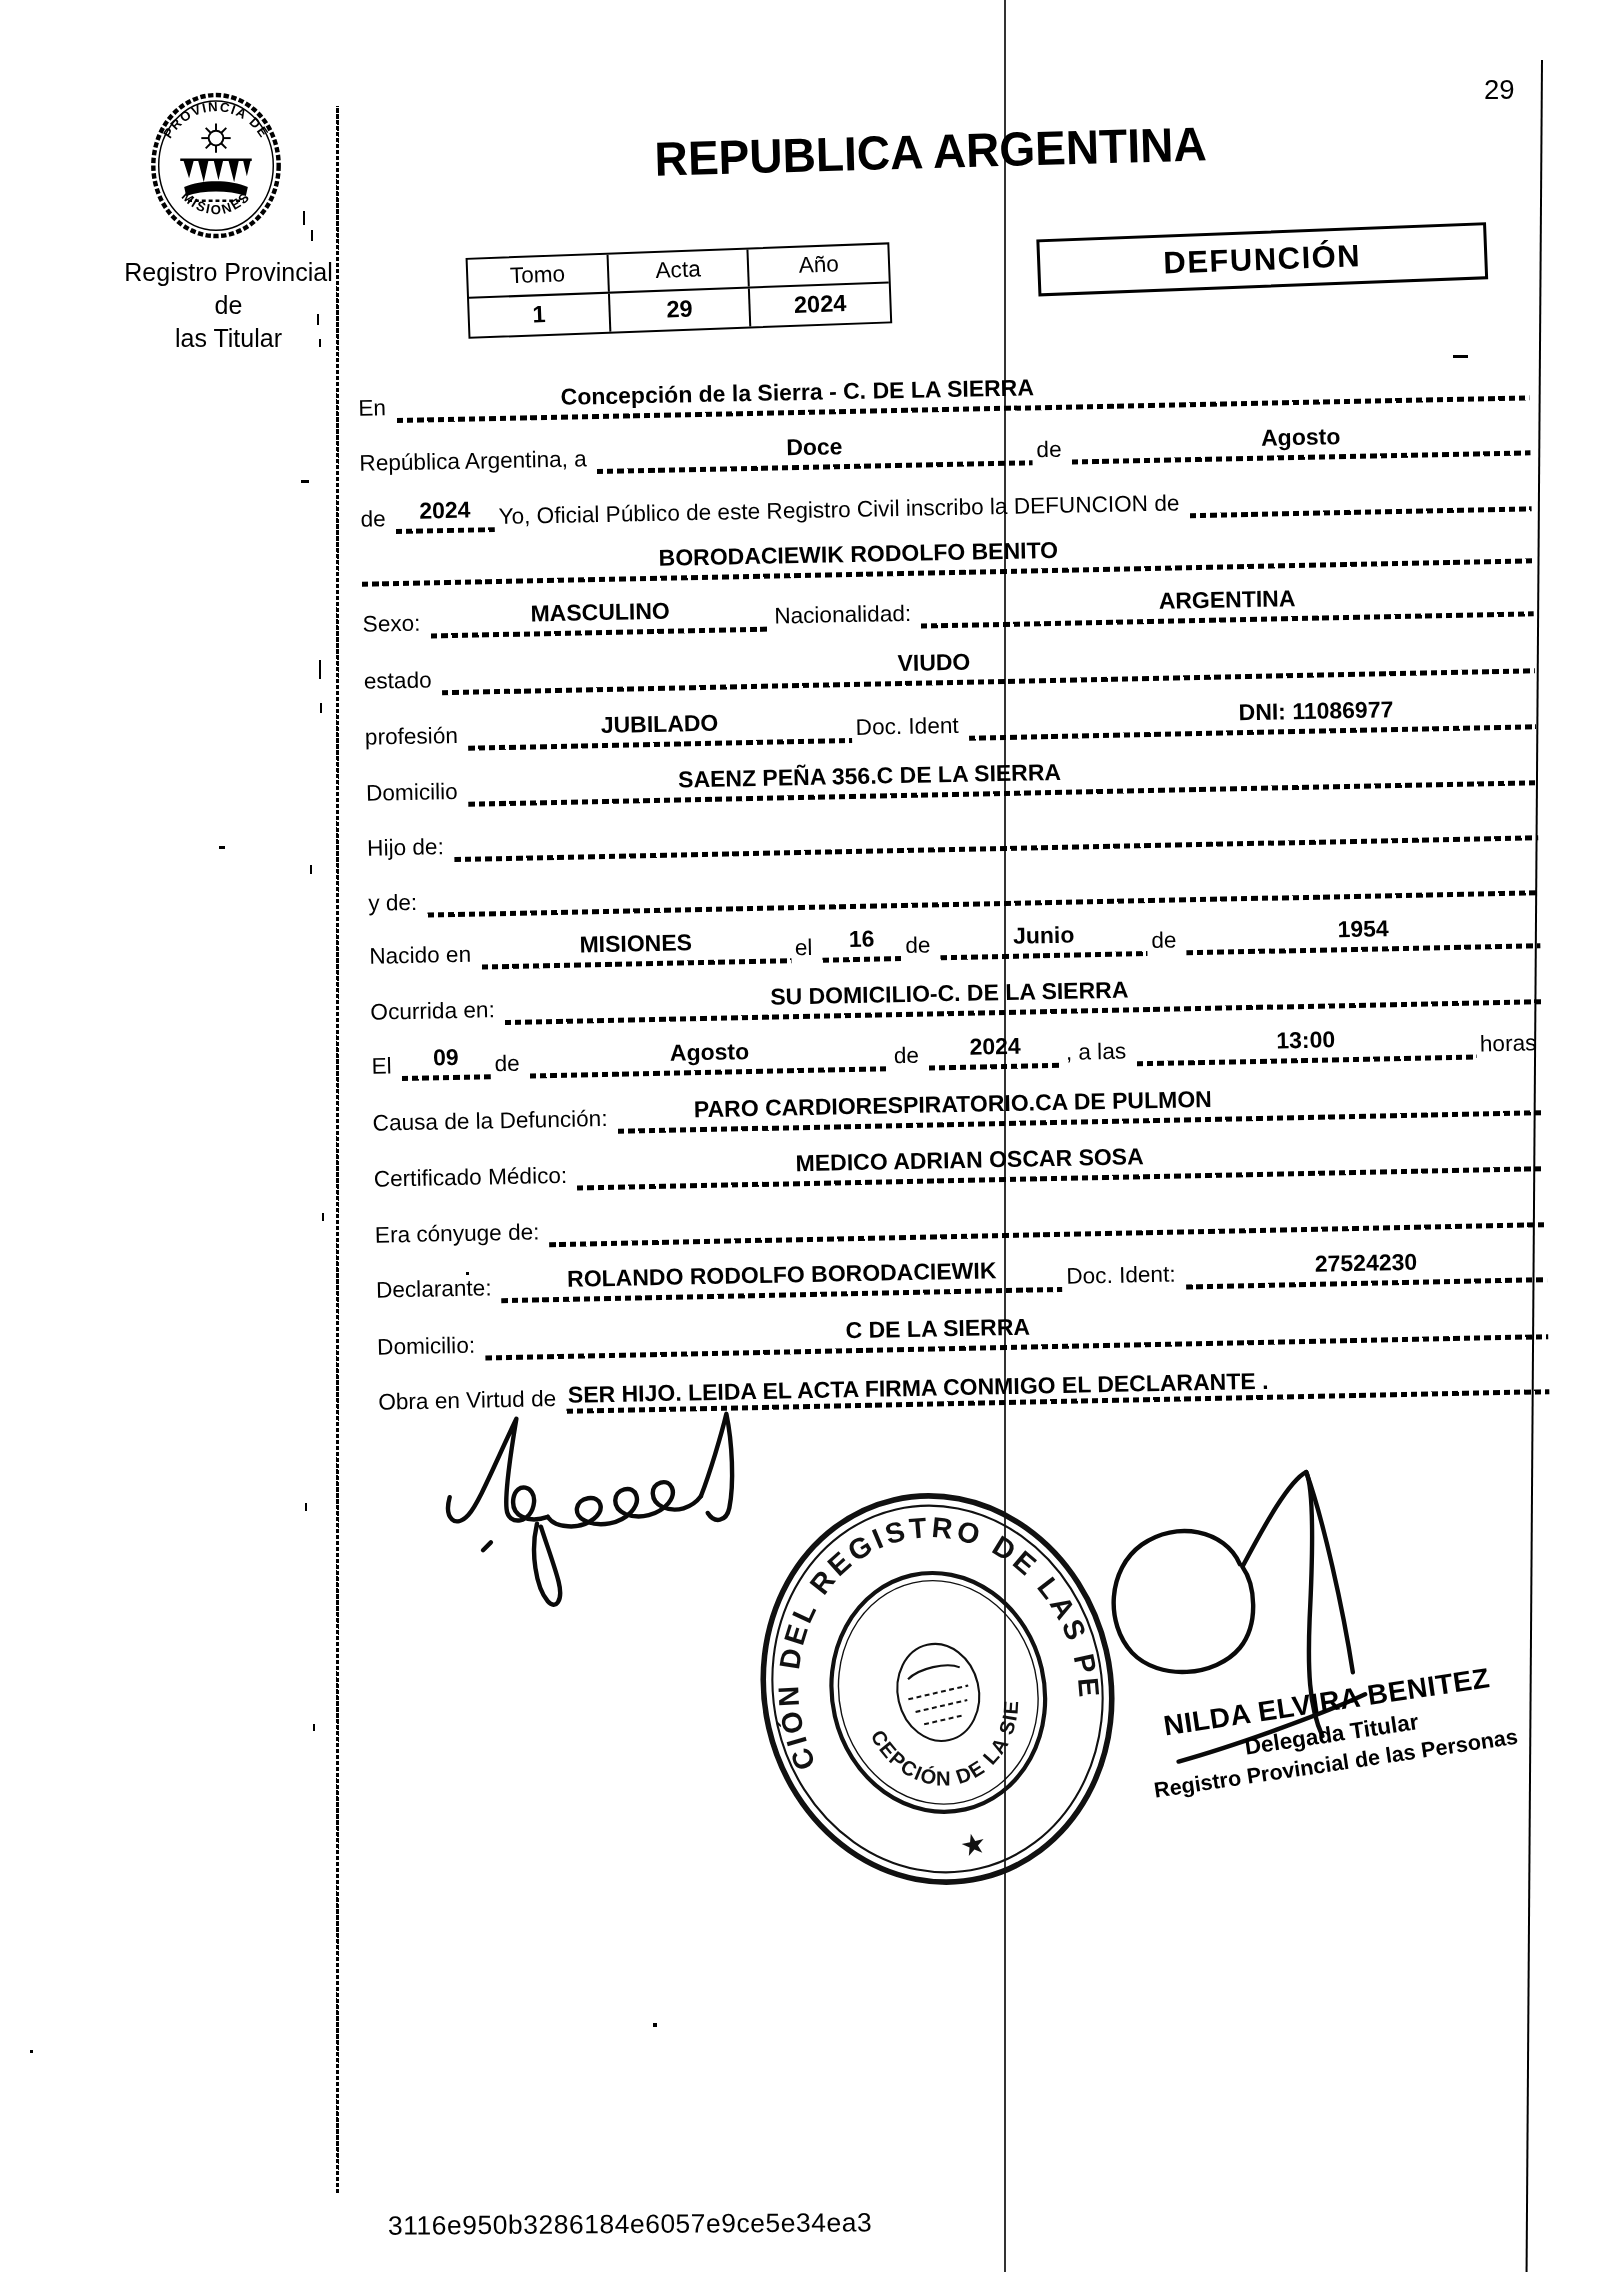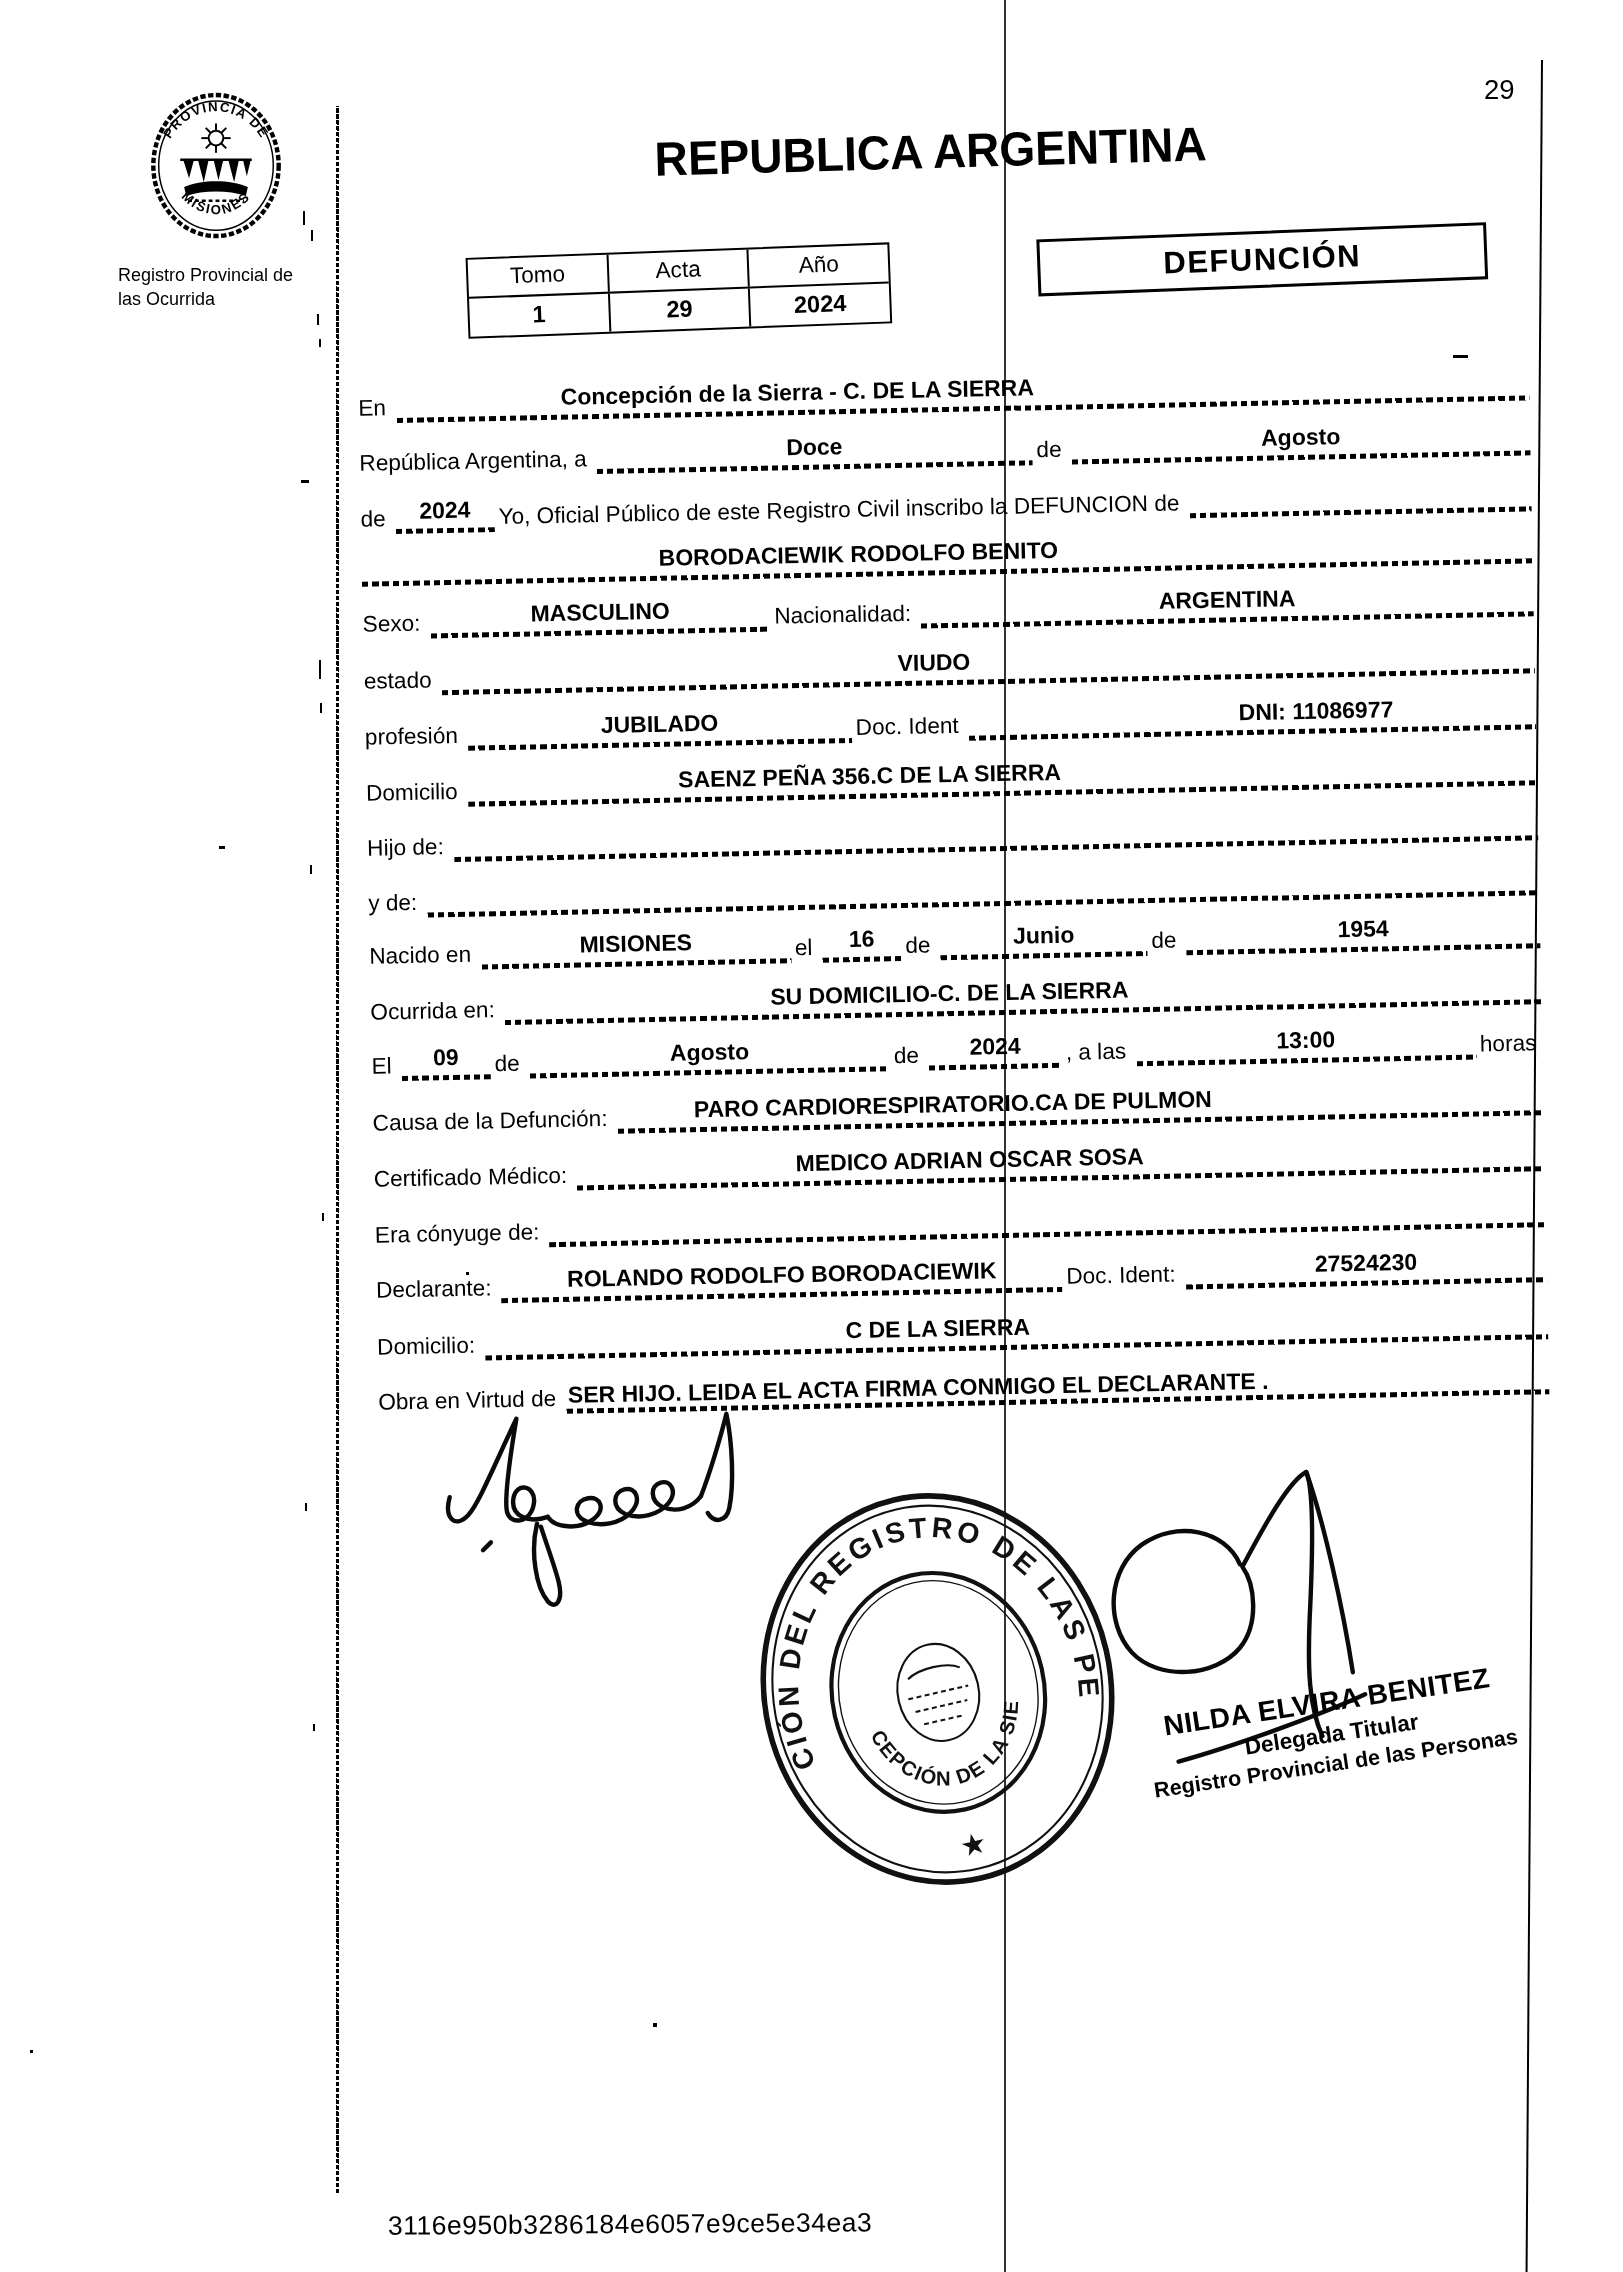--- a/index.html
+++ b/index.html
@@ -12,22 +12,22 @@
   #left-zigzag{position:absolute;left:336px;top:106px;width:2.9px;height:2087px;
                background:repeating-linear-gradient(7deg,#000 0 4.4px,#fbfbfb 4.4px 5.9px);}
   #right-edge{position:absolute;left:1541px;top:60px;width:2px;height:2213px;background:#000;
               transform:rotate(.4deg);transform-origin:top center;}
   #footer-code{position:absolute;left:388px;top:2209px;font-size:26.5px;letter-spacing:0.5px;transform:rotate(-.4deg);}
 
   .artifact{position:absolute;background:#000;}
 
   
   #emblem{position:absolute;left:145px;top:91px;}
-  #emblem-caption{position:absolute;left:118px;top:264px;width:221px;
-                  font-size:18px;line-height:1.32;}
+  #emblem-caption{position:absolute;left:118px;top:256px;width:221px;text-align:center;
+                  font-size:25px;line-height:1.32;}
 
   
   #header-rot{position:absolute;inset:0;transform:rotate(-1.6deg);transform-origin:933px 255px;pointer-events:none;}
   #doc-title{position:absolute;left:521px;top:124px;width:825px;text-align:center;
              font-size:48px;font-weight:700;letter-spacing:0px;transform:scaleX(.96);white-space:nowrap;}
   #rec-table{position:absolute;left:466px;top:243px;width:420px;border:2.9px solid #000;background:#fff;
              transform:rotate(-.5deg);}
   .tr{display:flex;}
   .tr + .tr{border-top:2.5px solid #000;}
   .td{flex:1;text-align:center;font-size:22.6px;padding:4.9px 0 5.9px;}
@@ -92,21 +92,21 @@
           <line x1="134" y1="107" x2="124" y2="117"></line>
       </g>
       <path d="M 72,140 L 218,140" stroke="#000" stroke-width="5"></path>
       <path d="M 78,140 L 90,178 L 100,140 Z M 108,140 L 120,186 L 130,140 Z M 140,140 L 150,182 L 160,140 Z M 170,140 L 182,186 L 192,140 Z M 200,140 L 208,174 L 216,140 Z" fill="#000"></path>
       <path d="M 80,196 C 115,180 175,180 210,196 L 206,214 C 170,202 120,202 84,214 Z" fill="#000"></path>
       <path d="M 88,224 L 202,224" stroke="#000" stroke-width="5" stroke-dasharray="8 6"></path>
     </g>
   </svg>
   <div id="emblem-caption">
     <div>Registro Provincial de</div>
-    <div>las Ocurrida</div>
+    <div>las Titular</div>
   </div>
 
   <div class="artifact" style="left:303px;top:211px;width:1.5px;height:13.7px;"></div>
   <div class="artifact" style="left:311px;top:230px;width:1.5px;height:10.8px;"></div>
   <div class="artifact" style="left:317px;top:314px;width:2px;height:10.8px;"></div>
   <div class="artifact" style="left:319px;top:339px;width:2px;height:7.9px;"></div>
   <div class="artifact" style="left:301px;top:480px;width:7.9px;height:2.5px;"></div>
   <div class="artifact" style="left:319px;top:660px;width:1.5px;height:18.7px;"></div>
   <div class="artifact" style="left:320px;top:703px;width:1.5px;height:9.8px;"></div>
   <div class="artifact" style="left:219px;top:846px;width:5.9px;height:2.5px;"></div>

